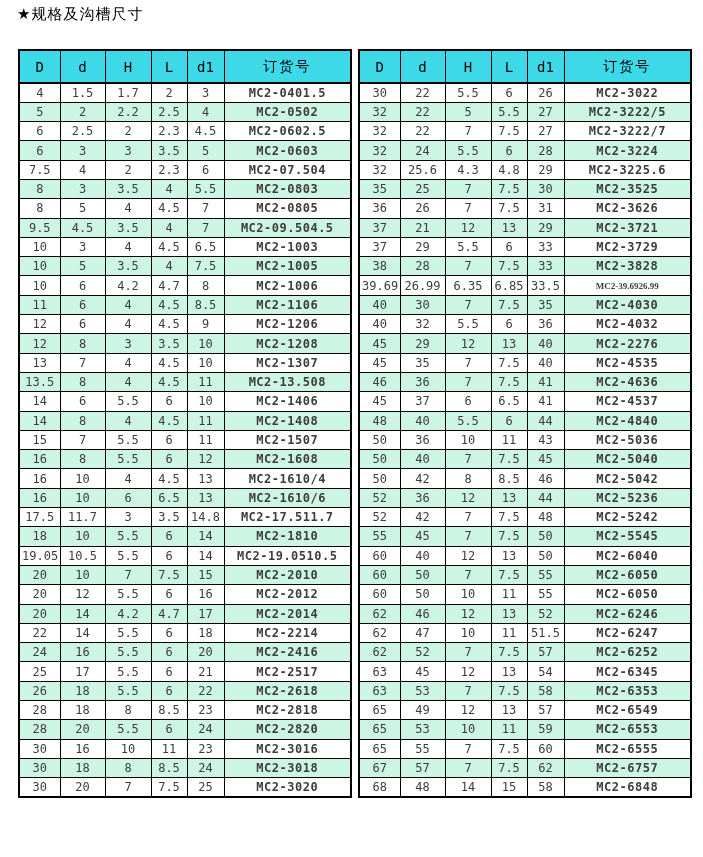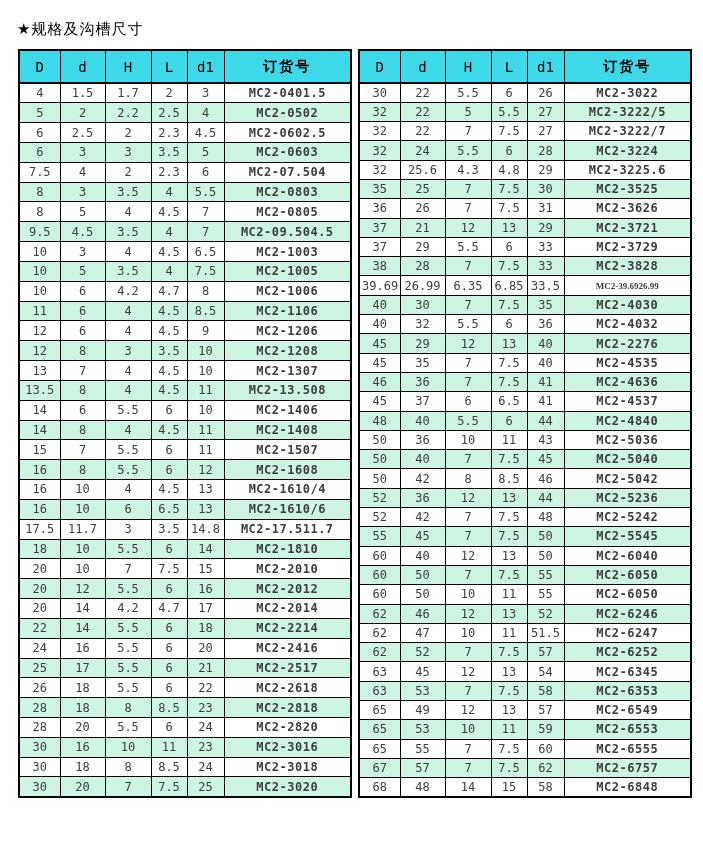--- a/index.html
+++ b/index.html
@@ -8,42 +8,42 @@
     --border:#000000;
     --text:#3d3d3d;
   }
   *{box-sizing:border-box;}
   html,body{margin:0;padding:0;}
   body{
     width:703px;height:857px;background:#ffffff;position:relative;
     font-family:"DejaVu Sans Mono","Liberation Mono",monospace;
   }
   .title{
-    position:absolute;left:17px;top:20px;
+    position:absolute;left:17px;top:5px;
     font-family:"Liberation Sans","DejaVu Sans",sans-serif;
     font-size:15px;color:#000;letter-spacing:1px;white-space:nowrap;
   }
   .tables{
     position:absolute;left:18px;top:49px;display:flex;gap:6px;
   }
   table.spec{
     border-collapse:collapse;table-layout:fixed;width:334px;
     border:2px solid var(--border);
   }
   table.spec th{
     background:var(--header-bg);
     border:1px solid var(--border);
     border-bottom:2px solid var(--border);
     height:33px;padding:0;text-align:center;vertical-align:middle;
     font-size:14px;font-weight:normal;color:#000;
     font-family:"DejaVu Sans Mono","Liberation Mono",monospace;
   }
   table.spec th.cjk{
     font-family:"Liberation Sans","DejaVu Sans",sans-serif;
-    font-weight:bold;font-size:14px;letter-spacing:2px;
+    font-weight:normal;font-size:14px;letter-spacing:2px;
   }
   table.spec td{
     border:1px solid var(--border);
     height:19.3px;padding:0 2px;text-align:center;vertical-align:middle;
     font-size:12px;color:var(--text);background:#ffffff;
     overflow:hidden;white-space:nowrap;
   }
   table.spec tbody tr:nth-child(even) td{background:var(--row-alt-bg);}
   table.spec td.code{font-weight:bold;letter-spacing:0.5px;}
   table.spec td.code.small{font-size:9px;letter-spacing:0;font-family:Liberation Serif, serif;}
@@ -258,20 +258,28 @@
           </tr>
           <tr>
             <td>18</td>
             <td>10</td>
             <td>5.5</td>
             <td>6</td>
             <td>14</td>
             <td class="code">MC2-1810</td>
           </tr>
           <tr>
+            <td>19.05</td>
+            <td>10.5</td>
+            <td>5.5</td>
+            <td>6</td>
+            <td>14</td>
+            <td class="code">MC2-19.0510.5</td>
+          </tr>
+          <tr>
             <td>20</td>
             <td>10</td>
             <td>7</td>
             <td>7.5</td>
             <td>15</td>
             <td class="code">MC2-2010</td>
           </tr>
           <tr>
             <td>20</td>
             <td>12</td>

